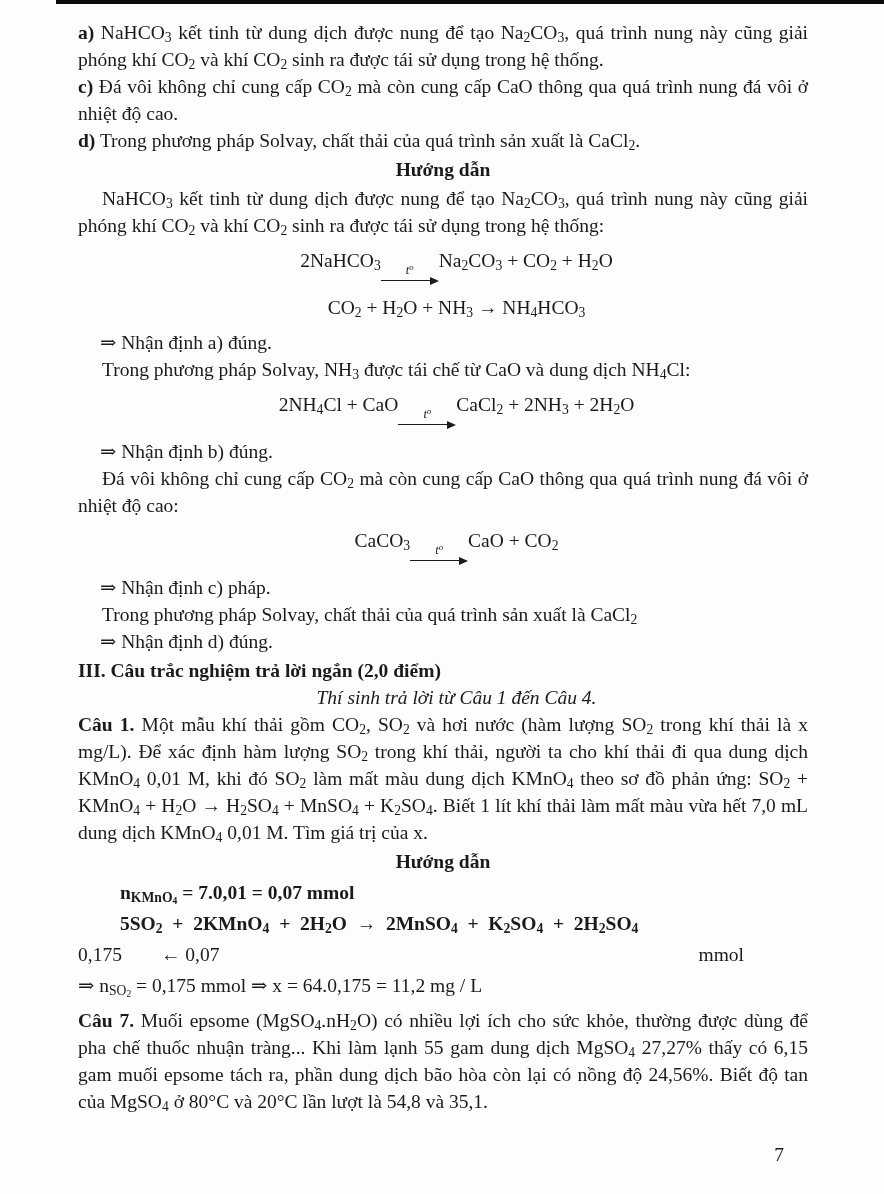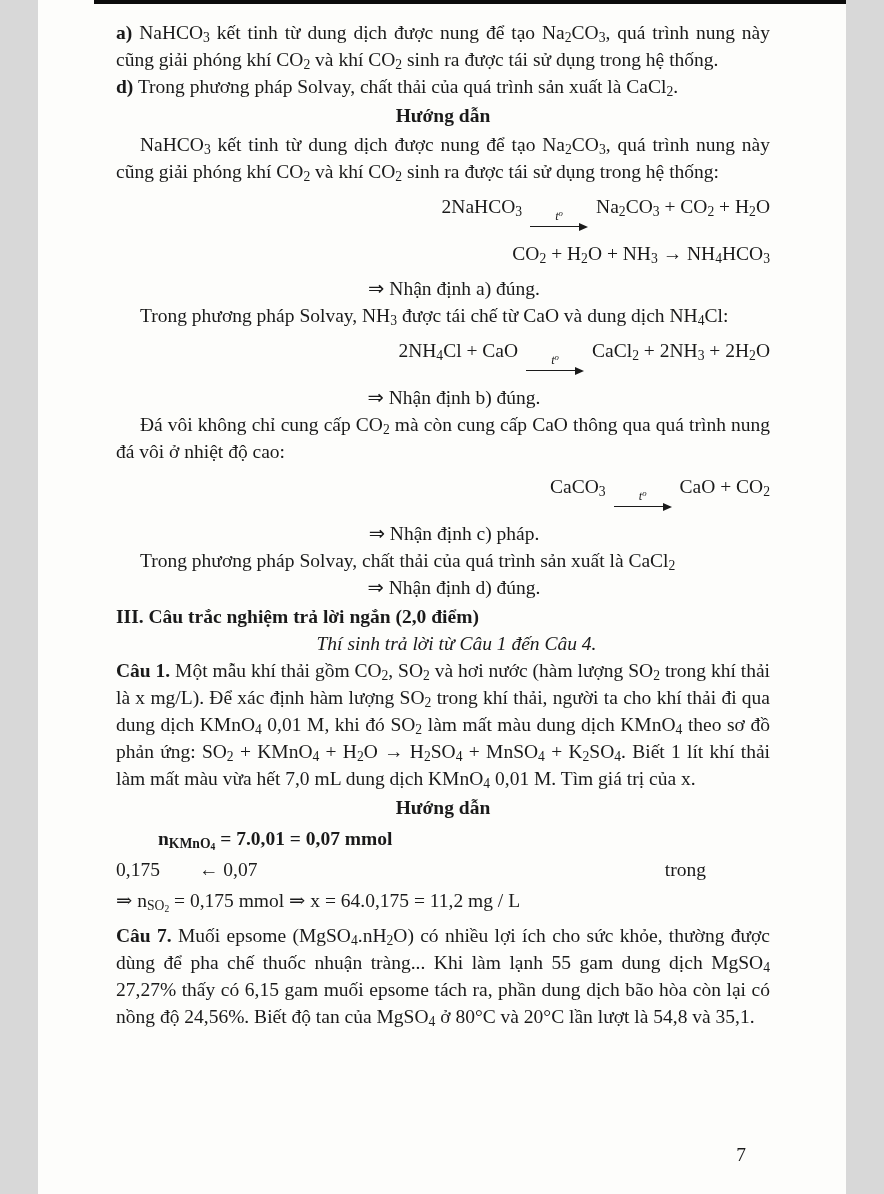--- a/index.html
+++ b/index.html
@@ -1,19 +1,19 @@
 <!DOCTYPE html>
 <html><head>
 <meta charset="utf-8">
 <style>
   * { box-sizing: border-box; }
   html, body { margin: 0; padding: 0; background: #d8d8d8; }
   .page {
     position: relative;
-    width: 808px;
+    width: 884px;
     height: 1194px;
     margin: 0 auto;
     background: #fdfdfb;
     color: #1a1a1a;
     font-family: "Liberation Serif", "DejaVu Serif", serif;
     font-size: 19.5px;
     line-height: 27px;
     overflow: hidden;
   }
   .top-rule {
@@ -23,39 +23,39 @@
     background: #0c0c0c;
   }
   .content {
     padding: 19px 76px 0 78px;
     text-align: justify;
   }
   p { margin: 0; }
   b { font-weight: bold; }
   .indent { text-indent: 24px; }
   .heading-center { text-align: center; font-weight: bold; margin: 2px 0; }
-  .eq { margin: 8px 0 8px 27px; text-align: right; }
-  .concl { margin: 0 0 0 22px; text-align: center; font-family: Liberation Serif, serif; }
+  .eq { margin: 8px 0 8px 27px; text-align: center; }
+  .concl { margin: 0 0 0 22px; text-align: left; }
   .section-heading { font-weight: bold; margin-top: 2px; text-align: left; }
   .note { font-style: italic; text-indent: 27px; text-align: center; }
   .math { margin: 4px 0; text-align: left; }
   .ml { margin-left: 42px; font-weight: bold; }
   .pre { white-space: pre-wrap; }
   .q2 { margin-top: 8px; }
   .mol-row { display: flex; text-align: left; margin: 2px 0; }
   .mol-unit { margin-left: auto; padding-right: 64px; }
   sub { font-size: 0.7em; vertical-align: -0.25em; line-height: 0; }
   sup { font-size: 0.7em; vertical-align: 0.45em; line-height: 0; }
   .rxn-arrow {
     display: inline-flex;
     flex-direction: column;
     align-items: center;
     justify-content: flex-end;
     vertical-align: -7px;
-    margin: 0 8px;
+    margin: 0 0;
   }
   .rxn-arrow-label { font-size: 12.5px; line-height: 11px; font-style: italic; }
   .rxn-arrow-line { position: relative; width: 58px; height: 10px; }
   .rxn-arrow-line::before {
     content: ""; position: absolute; left: 0; right: 3px; top: 4px;
     height: 1.4px; background: #1a1a1a;
   }
   .rxn-arrow-line::after {
     content: ""; position: absolute; right: 0; top: 0.5px;
     width: 0; height: 0;
@@ -69,20 +69,21 @@
 <body>
 
 <div class="page">
   <div class="top-rule"></div>
 
   <main class="content">
 
     <p class="para"><b>a)</b> <span>NaHCO<sub>3</sub> kết tinh từ dung dịch được nung để tạo Na<sub>2</sub>CO<sub>3</sub>, quá trình nung này cũng giải phóng khí CO<sub>2</sub> và khí CO<sub>2</sub> sinh ra được tái sử dụng trong hệ thống.</span></p>
 
 
+    <p class="para"><b>c)</b> <span>Đá vôi không chỉ cung cấp CO<sub>2</sub> mà còn cung cấp CaO thông qua quá trình nung đá vôi ở nhiệt độ cao.</span></p>
 
     <p class="para"><b>d)</b> <span>Trong phương pháp Solvay, chất thải của quá trình sản xuất là CaCl<sub>2</sub>.</span></p>
 
     <p class="heading-center">Hướng dẫn</p>
 
     <p class="indent">NaHCO<sub>3</sub> kết tinh từ dung dịch được nung để tạo Na<sub>2</sub>CO<sub>3</sub>, quá trình nung này cũng giải phóng khí CO<sub>2</sub> và khí CO<sub>2</sub> sinh ra được tái sử dụng trong hệ thống:</p>
 
     <p class="eq"><span>2NaHCO<sub>3</sub></span><span class="rxn-arrow">
           <span class="rxn-arrow-label">t<sup>o</sup></span>
           <span class="rxn-arrow-line"></span>
@@ -117,24 +118,25 @@
     <p class="section-heading">III. Câu trắc nghiệm trả lời ngắn (2,0 điểm)</p>
 
     <p class="note">Thí sinh trả lời từ Câu 1 đến Câu 4.</p>
 
     <p class="para"><b>Câu 1.</b> <span>Một mẫu khí thải gồm CO<sub>2</sub>, SO<sub>2</sub> và hơi nước (hàm lượng SO<sub>2</sub> trong khí thải là x mg/L). Để xác định hàm lượng SO<sub>2</sub> trong khí thải, người ta cho khí thải đi qua dung dịch KMnO<sub>4</sub> 0,01 M, khi đó SO<sub>2</sub> làm mất màu dung dịch KMnO<sub>4</sub> theo sơ đồ phản ứng: SO<sub>2</sub> + KMnO<sub>4</sub> + H<sub>2</sub>O → H<sub>2</sub>SO<sub>4</sub> + MnSO<sub>4</sub> + K<sub>2</sub>SO<sub>4</sub>. Biết 1 lít khí thải làm mất màu vừa hết 7,0 mL dung dịch KMnO<sub>4</sub> 0,01 M. Tìm giá trị của x.</span></p>
 
     <p class="heading-center">Hướng dẫn</p>
 
     <p class="math ml">n<sub>KMnO<sub>4</sub></sub> = 7.0,01 = 0,07 mmol</p>
 
+    <p class="math ml pre">5SO<sub>2</sub>  +  2KMnO<sub>4</sub>  +  2H<sub>2</sub>O  →  2MnSO<sub>4</sub>  +  K<sub>2</sub>SO<sub>4</sub>  +  2H<sub>2</sub>SO<sub>4</sub></p>
 
     <div class="mol-row">
       <span class="pre">0,175        ← 0,07</span>
-      <span class="mol-unit">trong</span>
+      <span class="mol-unit">mmol</span>
     </div>
 
     <p class="math">⇒ n<sub>SO<sub>2</sub></sub> = 0,175 mmol ⇒ x = 64.0,175 = 11,2 mg / L</p>
 
     <p class="para q2"><b>Câu 7.</b> <span>Muối epsome (MgSO<sub>4</sub>.nH<sub>2</sub>O) có nhiều lợi ích cho sức khỏe, thường được dùng để pha chế thuốc nhuận tràng... Khi làm lạnh 55 gam dung dịch MgSO<sub>4</sub> 27,27% thấy có 6,15 gam muối epsome tách ra, phần dung dịch bão hòa còn lại có nồng độ 24,56%. Biết độ tan của MgSO<sub>4</sub> ở 80°C và 20°C lần lượt là 54,8 và 35,1.</span></p>
 
   </main>
 
   <div class="page-number">7</div>
 </div>

